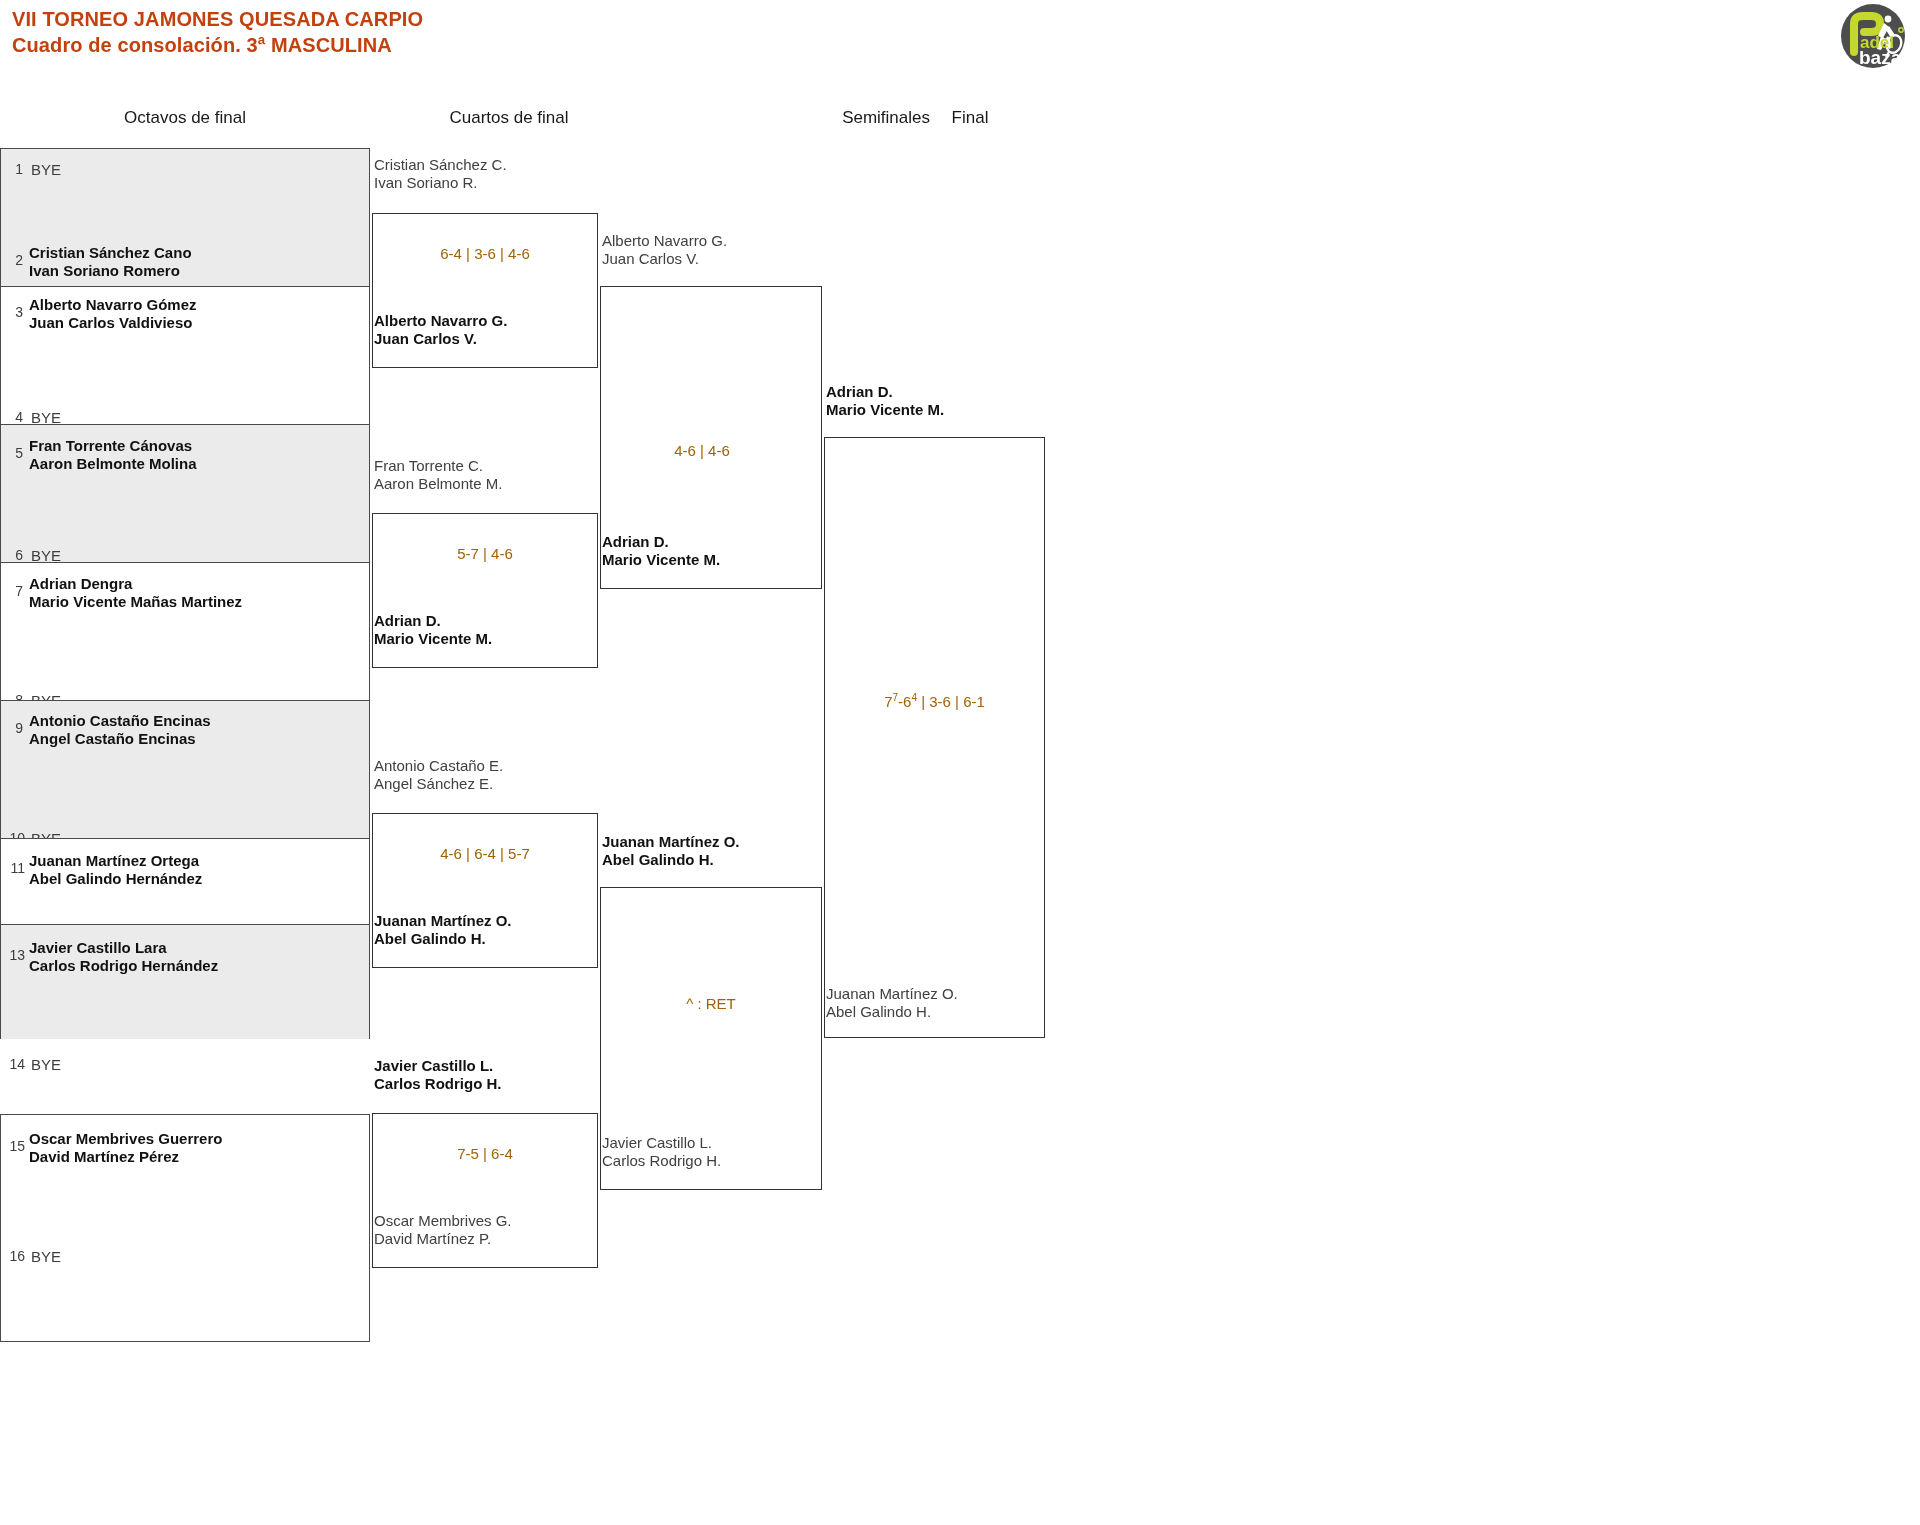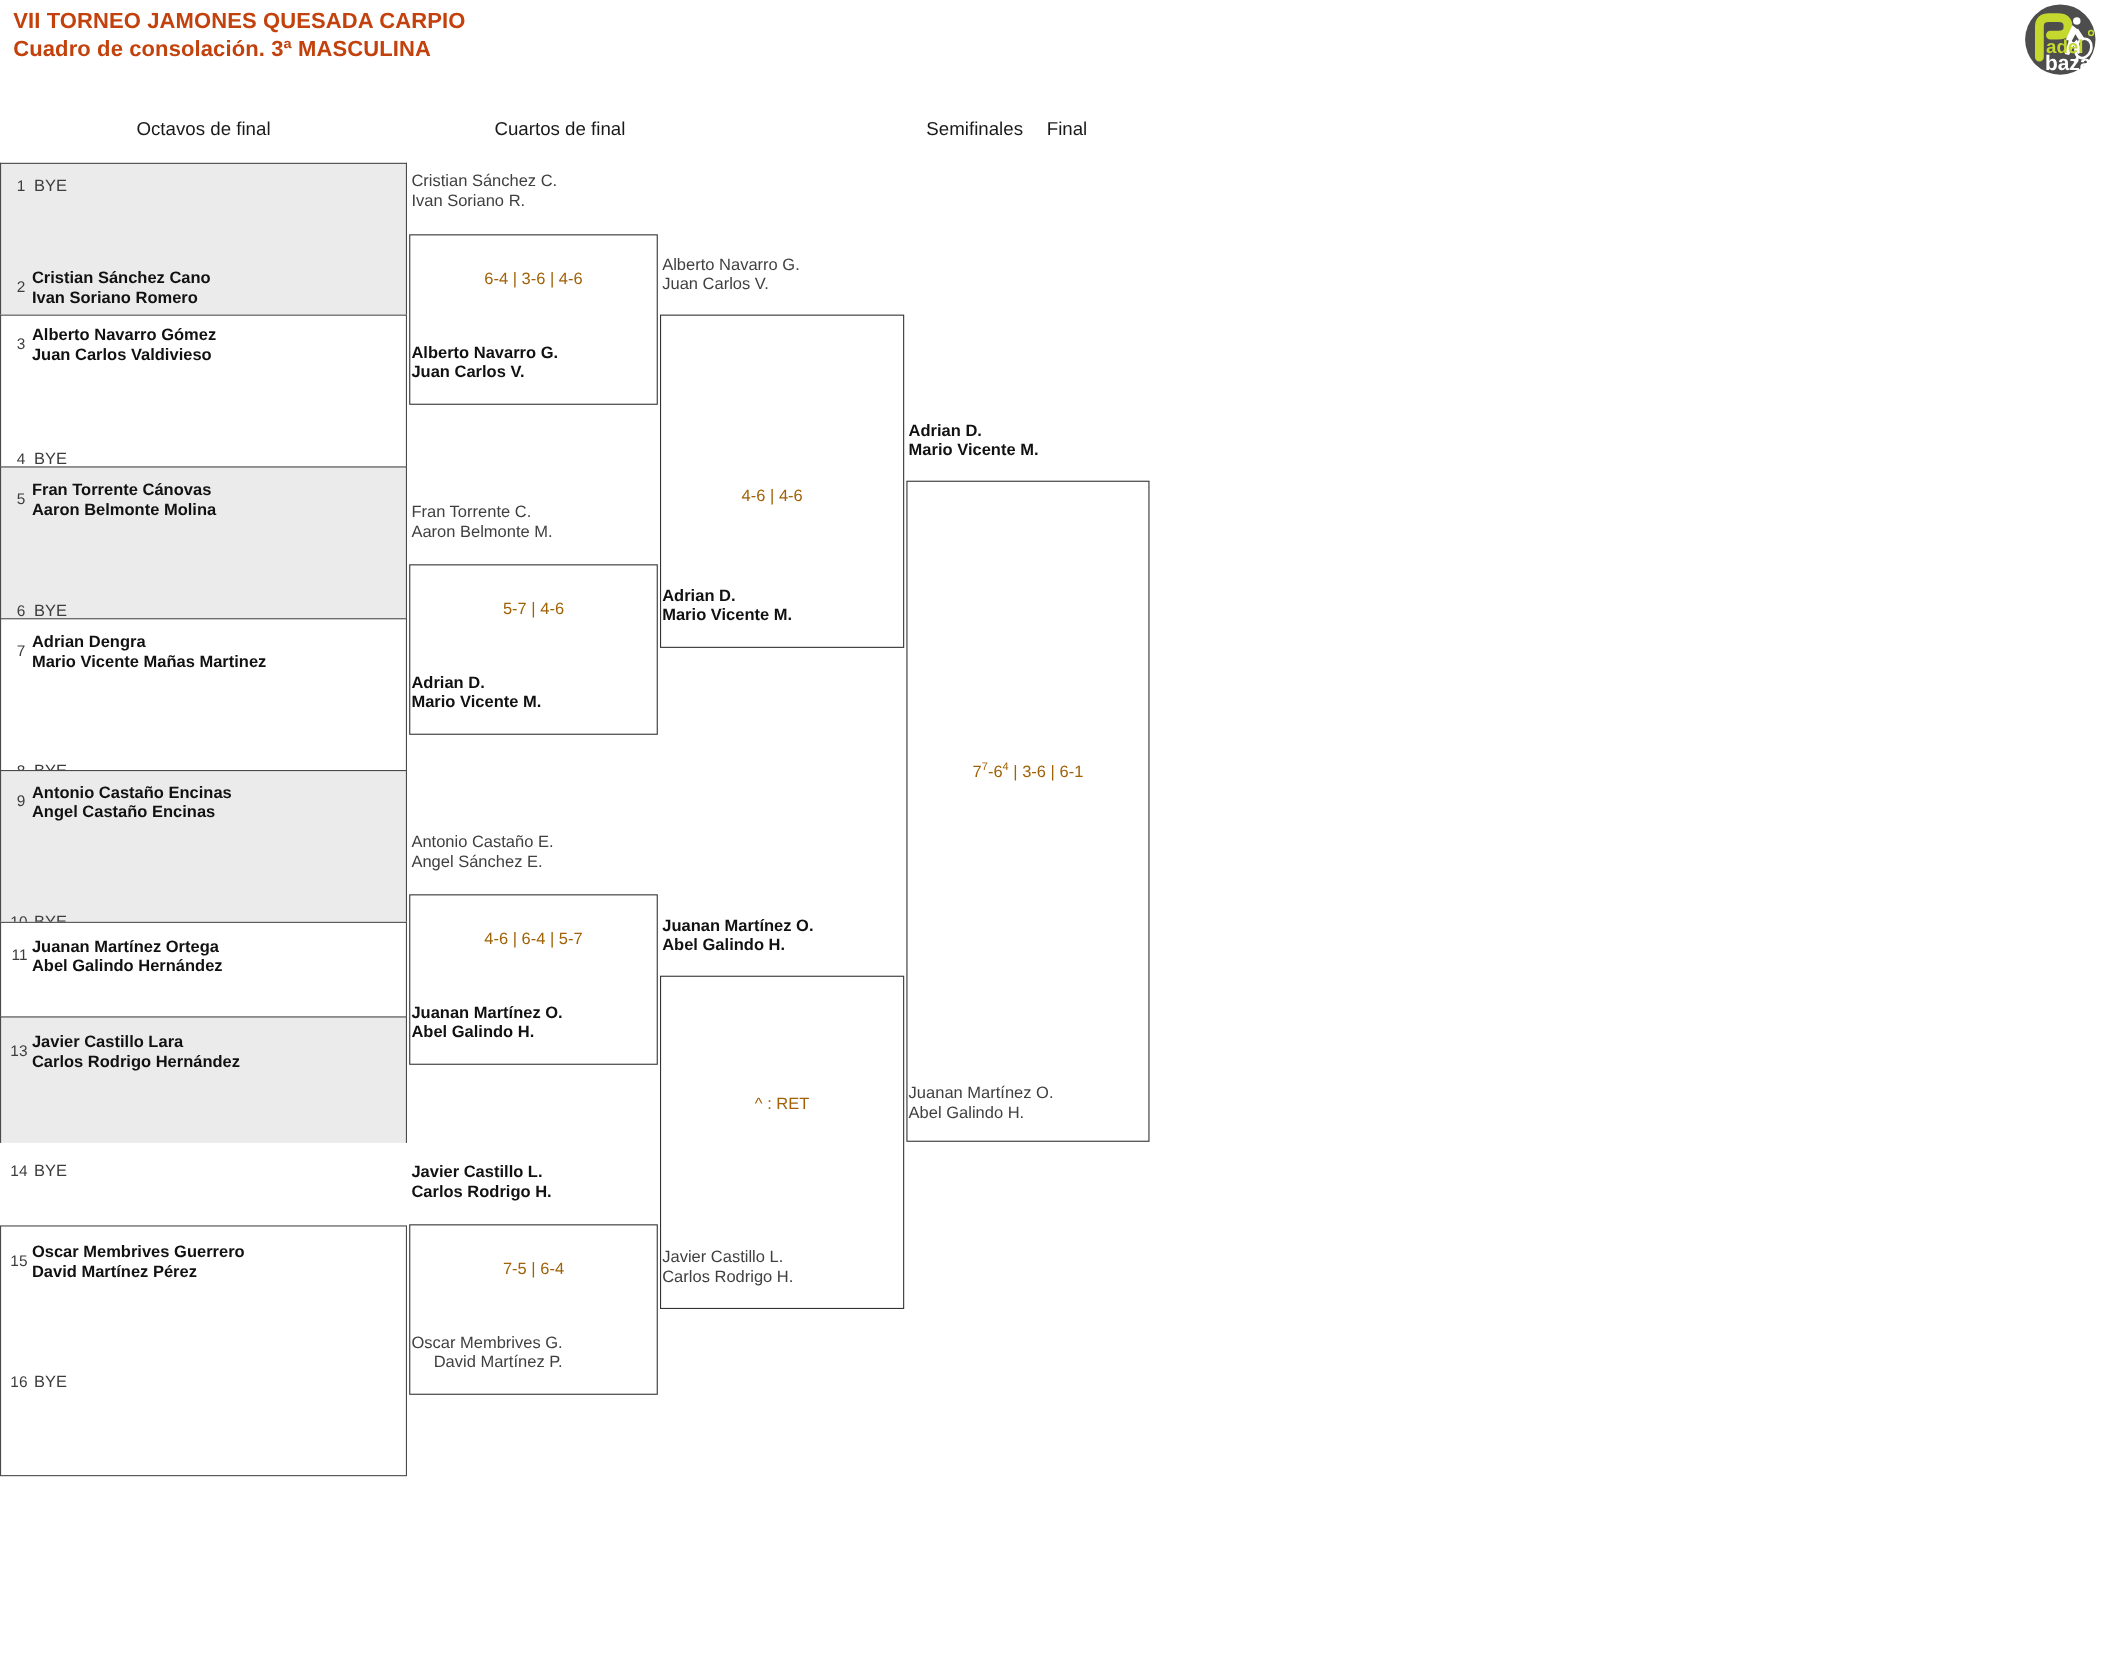--- a/index.html
+++ b/index.html
@@ -271,21 +271,21 @@
     <div>Juanan Martínez O.</div>
     <div>Abel Galindo H.</div>
   </div>
 
   <div class="team winner" style="left:374px; top:1057px;">
     <div>Javier Castillo L.</div>
     <div>Carlos Rodrigo H.</div>
   </div>
   <div class="match-box" style="left:372px; top:1113px; width:226px; height:155px;"></div>
   <div class="score-text" style="left:372px; top:1145px; width:226px;">7-5 | 6-4</div>
-  <div class="team loser" style="left:374px; top:1212px;text-align:right;">
+  <div class="team loser" style="left:374px; top:1212px;">
     <div>Oscar Membrives G.</div>
     <div>David Martínez P.</div>
   </div>
 
   <div class="team loser" style="left:602px; top:232px;">
     <div>Alberto Navarro G.</div>
     <div>Juan Carlos V.</div>
   </div>
   <div class="match-box" style="left:600px; top:286px; width:222px; height:303px;"></div>
   <div class="score-text" style="left:600px; top:394px; width:204px;margin-top:48px;">4-6 | 4-6</div>

